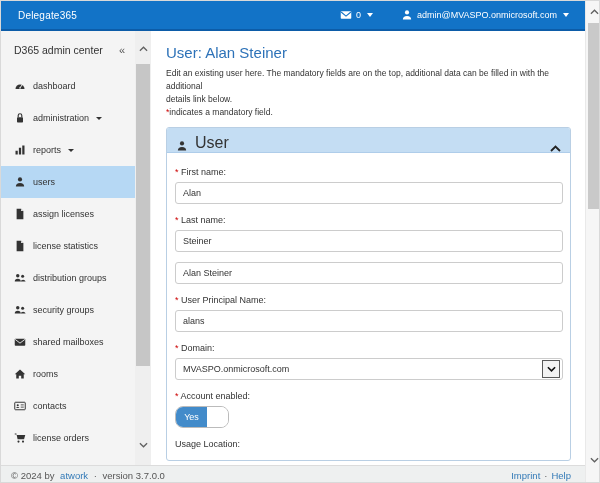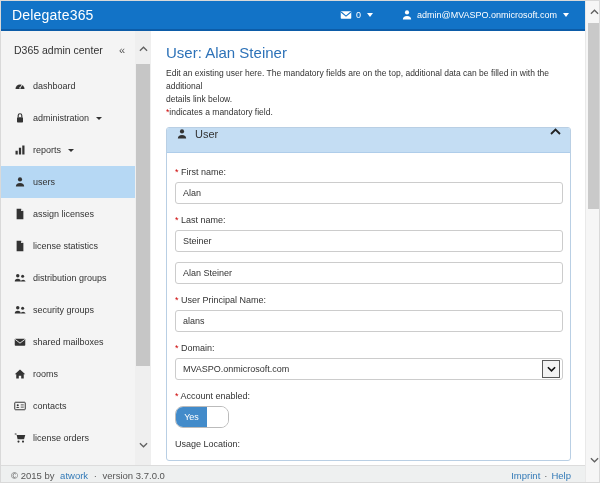--- a/index.html
+++ b/index.html
@@ -9,21 +9,21 @@
     font-family:"Liberation Sans", sans-serif; color:#333; background:#fff;
     border:1px solid #d9d9d9;
   }
 
   
   .topbar {
     position:absolute; left:0; top:0; width:584px; height:30px;
     background:#1273c7; border-bottom:2px solid #0c5ca8;
     display:flex; align-items:center;
   }
-  .brand { color:#fff; font-size:14px; margin-left:11px; letter-spacing:.2px; }
+  .brand { color:#fff; font-size:10px; margin-left:17px; letter-spacing:.2px; }
   .topbar-right { margin-left:auto; margin-right:16px; display:flex; align-items:center; gap:6px; color:#fff; font-size:9px; }
   .tb-group { display:flex; align-items:center; gap:4px; cursor:pointer; }
   .tb-sep { width:16px; }
   .caret-w { width:0; height:0; border-left:3.5px solid transparent; border-right:3.5px solid transparent; border-top:4px solid #fff; display:inline-block; margin-left:2px; }
 
   
   .sidebar {
     position:absolute; left:0; top:30px; width:134px; height:434px;
     background:#f4f4f4; overflow:hidden;
   }
@@ -63,22 +63,22 @@
     background:#fff; overflow:hidden; padding:0 14px 16px 15px;
   }
   .page-title { margin-top:13px; font-size:15px; font-weight:500; color:#2d72b8; }
   .desc { margin-top:6px; font-size:8.5px; line-height:13px; color:#333; }
   .mandatory-note { font-size:8.5px; line-height:13px; color:#333; }
   .req { color:#cc0000; }
 
   .panel { margin-top:8px; width:405px; border:1px solid #b9cfe4; border-radius:3px; background:#fff; }
   .panel-header {
     height:25px; background:#c4ddf3; border-bottom:1px solid #afcdea;
-    border-radius:2px 2px 0 0; display:flex; align-items:flex-start; gap:7px;
-    padding:0 9px; font-size:11px; color:#333; cursor:pointer;
+    border-radius:2px 2px 0 0; display:flex; align-items:flex-end; gap:7px;
+    padding:0 9px; font-size:16px; color:#333; cursor:pointer;
   }
   .panel-header .nav-icon svg { width:12px; height:12px; }
   .chevron-up { margin-left:auto; display:inline-flex; cursor:pointer; }
   .chevron-up svg { width:11px; height:7px; }
 
   .panel-body { padding:13px 7px 0 8px; }
   .form-group { margin-bottom:10px; }
   .field-label { display:block; font-size:9px; line-height:12px; color:#333; margin-bottom:4px; }
   .text-input {
     width:100%; height:22px; border:1px solid #ccc; border-radius:3px;
@@ -370,21 +370,21 @@
           <label class="field-label"><span>Usage Location:</span></label>
 
         </div>
 
       </div>
     </div>
   </div>
 
   <div class="footer">
     <div class="footer-left">
-      <span>© 2015 by</span>
+      <span>© 2024 by</span>
       <span class="link">atwork</span>
       <span>·</span>
       <span>version 3.7.0.0</span>
     </div>
     <div class="footer-right">
       <span class="link">Imprint</span>
       <span>·</span>
       <span class="link">Help</span>
     </div>
   </div>

